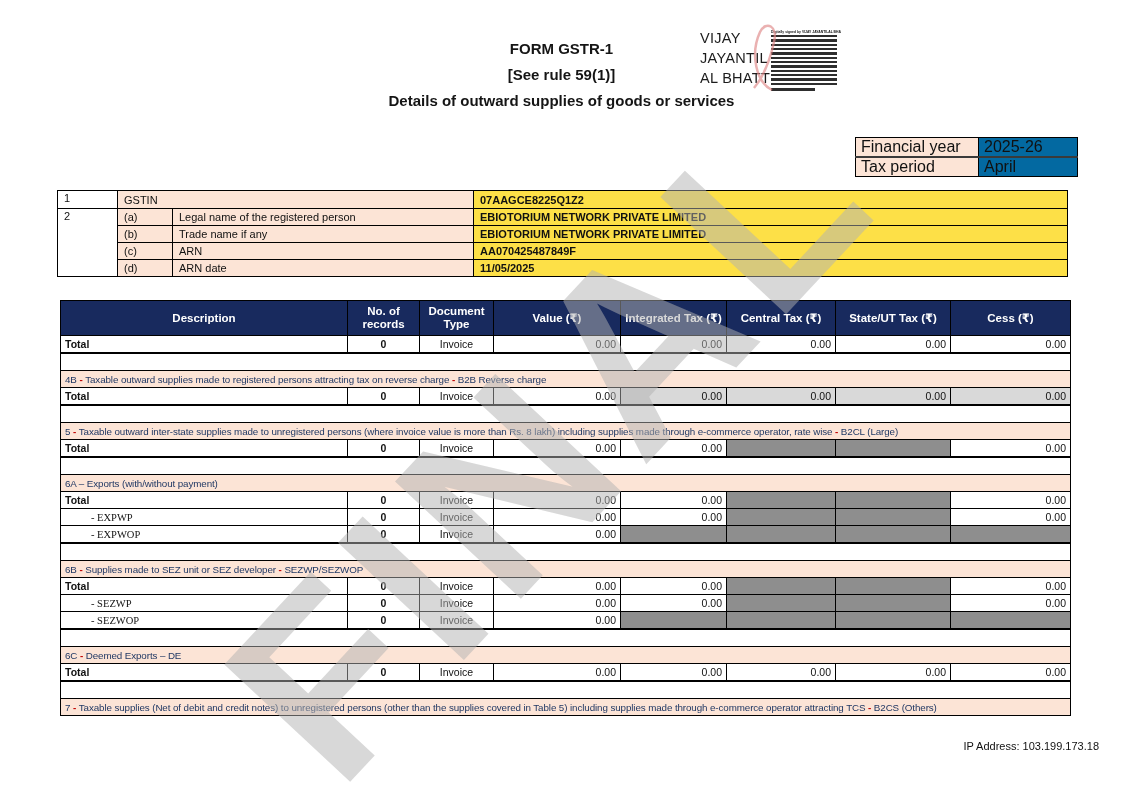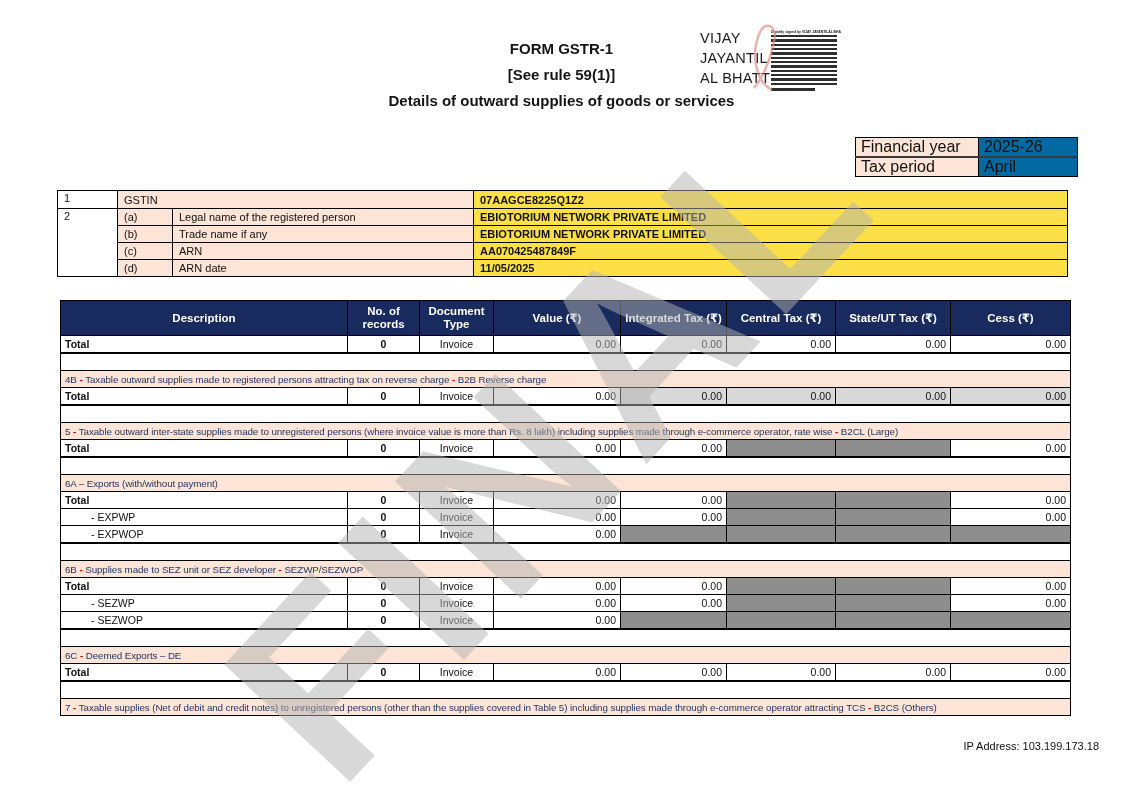--- a/index.html
+++ b/index.html
@@ -43,21 +43,21 @@
     white-space:nowrap;overflow:hidden;background:#fff;}
   .section-row td{background:#FCE4D6;color:#203864;font-size:9.8px;letter-spacing:-0.1px;}
   .sep-red{color:#C00000;font-weight:bold;}
   .sep-dark{color:#203864;}
   .main-table .ctr{text-align:center;}
   .main-table .numv{text-align:right;margin-top:17px;}
   .main-table .recs{font-weight:bold;}
   .main-table td.lg{background:#D9D9D9;}
   .main-table td.dg{background:#8E8E8E;}
   .main-table .desc.bold{font-weight:bold;}
-  .main-table .desc.indent{padding-left:30px;}
+  .main-table .desc.indent{padding-left:30px;font-family:Liberation Serif, serif;}
   .main-table tr.last td{border-bottom:2px solid #000;}
   .main-table tr.spacer td{border-left:1px solid #000;border-right:1px solid #000;
     border-top:none;border-bottom:none;background:#fff;height:16px;}
   
   .ip{position:absolute;top:740px;left:0;width:1099px;text-align:right;font-size:11px;color:#111;}
   
   .watermark{position:absolute;left:100px;top:150px;width:900px;height:580px;
     display:flex;align-items:center;justify-content:center;
     transform:rotate(-47deg);font-size:250px;font-weight:bold;letter-spacing:14px;
     color:rgba(178,178,178,0.5);z-index:60;pointer-events:none;user-select:none;}

